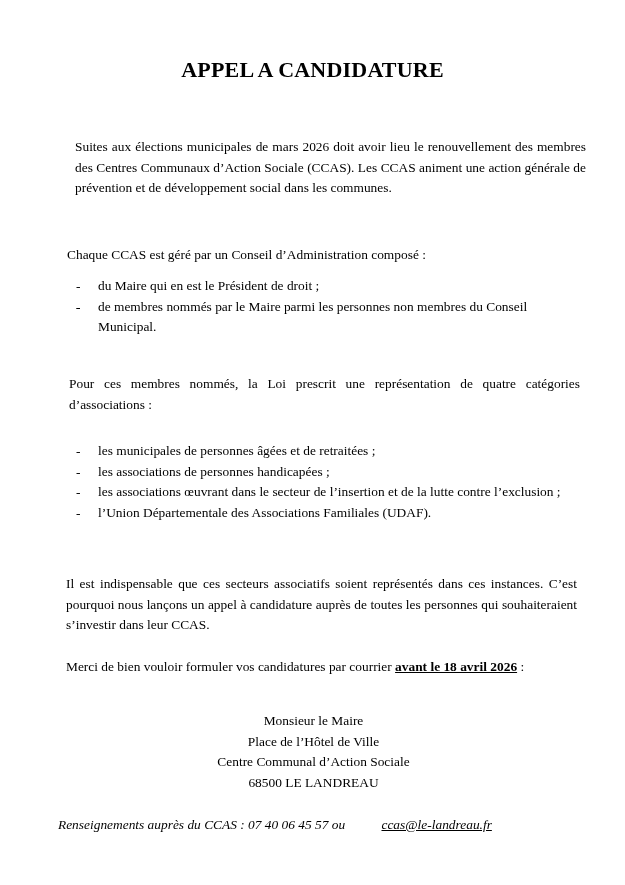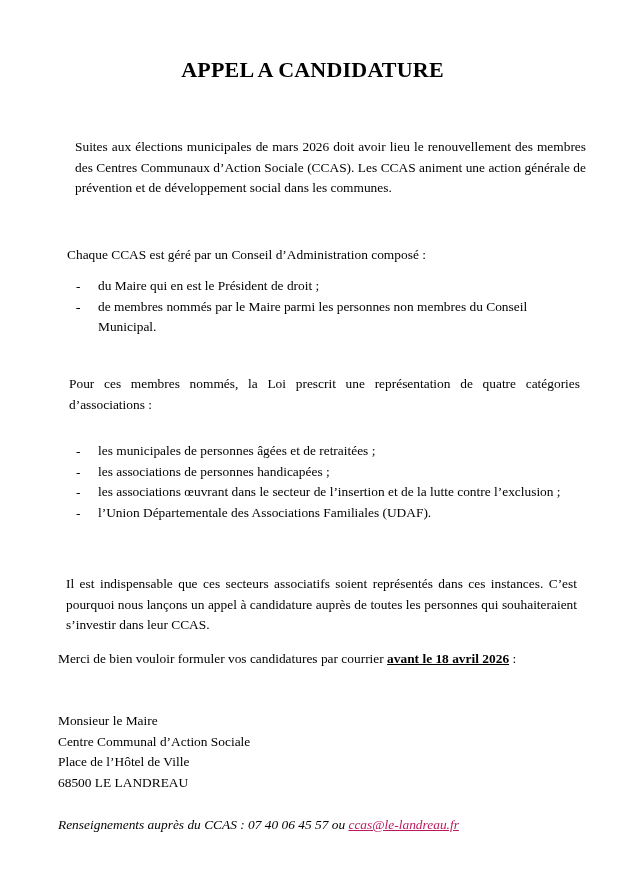--- a/index.html
+++ b/index.html
@@ -11,24 +11,24 @@
     }
     .title {
       position: absolute; left: 0; top: 55px; width: 625px; text-align: center;
       font-weight: bold; font-size: 22px; line-height: 30px; letter-spacing: 0.2px;
     }
     .block { position: absolute; left: 58px; width: 511px; }
     .justify { text-align: justify; text-align-last: left; }
     ul.dash { list-style: none; margin: 0; padding: 0; }
     ul.dash li { position: relative; padding-left: 40px; }
     ul.dash li .dash-mark { position: absolute; left: 18px; top: 0; }
-    .center { text-align: left; }
+    .center { text-align: center; }
     .bold-u { font-weight: bold; text-decoration: underline; }
     .italic { font-style: italic; }
-    a.mail { color: #be185d; text-decoration: underline; }
+    a.mail { color: #000000; text-decoration: underline; margin-left: 33px; }
   </style>
 </head>
 <body>
 
 <div class="page">
 
   <div class="title">APPEL A CANDIDATURE</div>
 
   <p class="block justify" style="top:120px; margin:17px;">Suites aux élections municipales de mars 2026 doit avoir lieu le renouvellement des membres des Centres Communaux d’Action Sociale (CCAS). Les CCAS animent une action générale de prévention et de développement social dans les communes.</p>
 
@@ -44,24 +44,24 @@
 
   <ul class="dash block" style="top:441px;">
     <li><span class="dash-mark">-</span><span>les municipales de personnes âgées et de retraitées ;</span></li>
     <li><span class="dash-mark">-</span><span>les associations de personnes handicapées ;</span></li>
     <li><span class="dash-mark">-</span><span>les associations œuvrant dans le secteur de l’insertion et de la lutte contre l’exclusion ;</span></li>
     <li><span class="dash-mark">-</span><span>l’Union Départementale des Associations Familiales (UDAF).</span></li>
   </ul>
 
   <p class="block justify" style="top:566px; margin:8px;">Il est indispensable que ces secteurs associatifs soient représentés dans ces instances. C’est pourquoi nous lançons un appel à candidature auprès de toutes les personnes qui souhaiteraient s’investir dans leur CCAS.</p>
 
-  <p class="block justify" style="top:649px; margin:0;"><span>Merci de bien vouloir formuler vos candidatures par courrier </span><span class="bold-u">avant le 18 avril 2026</span><span> :</span></p>
+  <p class="block justify" style="top:649px; margin:8px;"><span>Merci de bien vouloir formuler vos candidatures par courrier </span><span class="bold-u">avant le 18 avril 2026</span><span> :</span></p>
 
   <div class="block center" style="top:711px;">
     <div>Monsieur le Maire</div>
+    <div>Place de l’Hôtel de Ville</div>
     <div>Centre Communal d’Action Sociale</div>
-    <div>Place de l’Hôtel de Ville</div>
     <div>68500 LE LANDREAU</div>
   </div>
 
   <p class="block italic" style="top:815px; margin:0; width:540px;"><span>Renseignements auprès du CCAS : 07 40 06 45 57 ou </span><a class="mail">ccas@le-landreau.fr</a></p>
 
 </div>
 
 </body></html>

